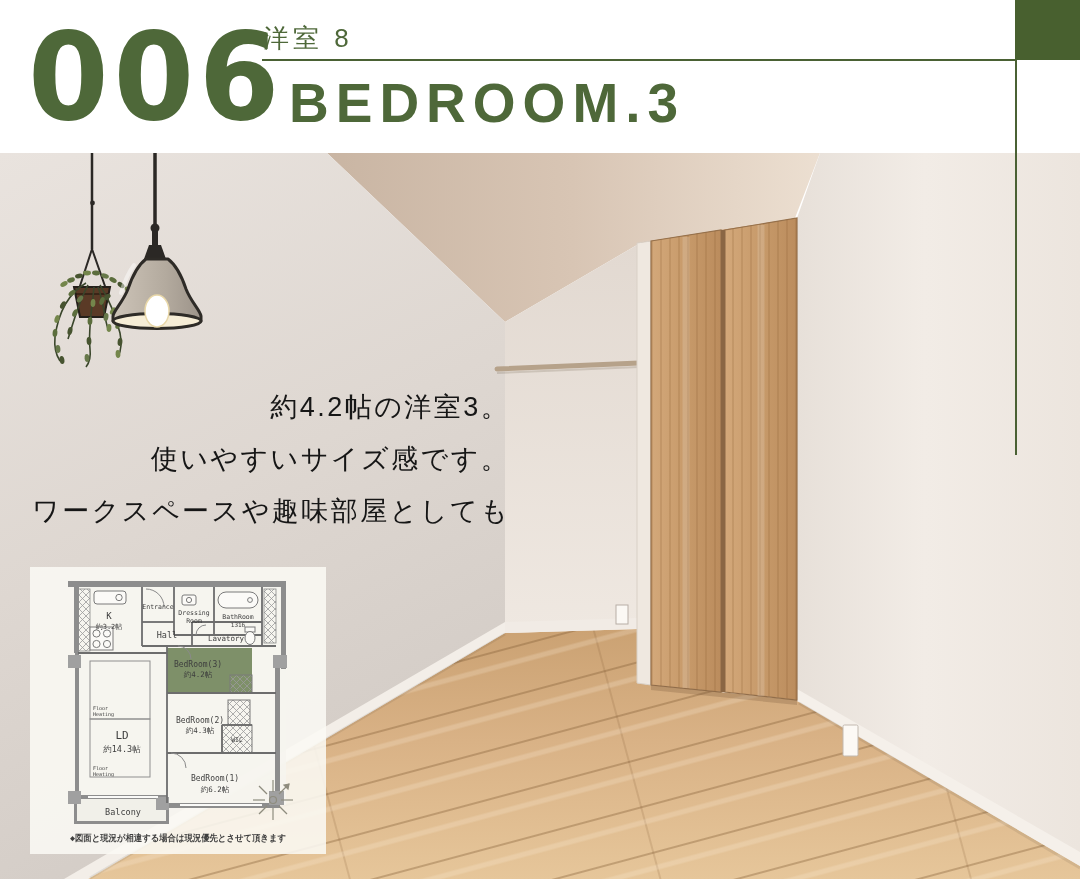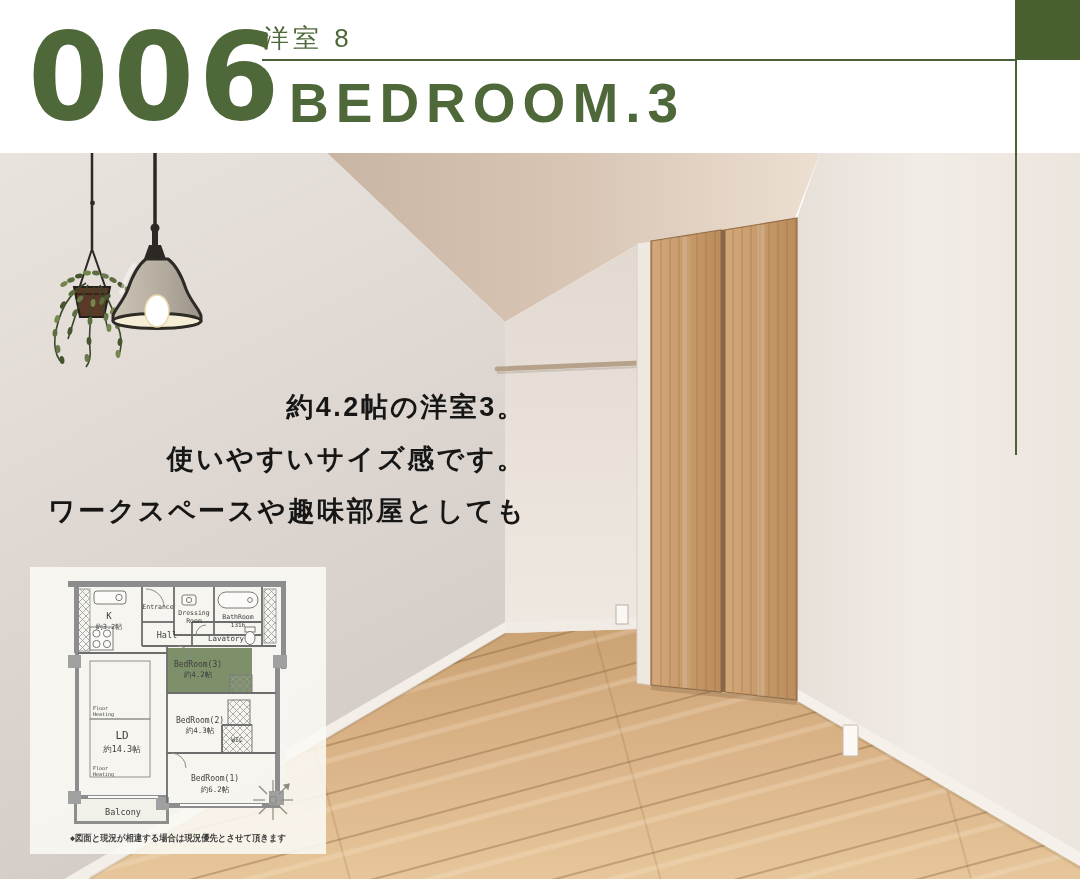--- a/index.html
+++ b/index.html
@@ -14,22 +14,22 @@
   .header-divider-line{position:absolute;left:262px;top:59px;width:753px;height:2px;background:#4a6134;}
   .room-title-en{position:absolute;left:257px;top:71px;font-size:55px;font-weight:bold;
     letter-spacing:7px;color:#4e6839;margin-left:32px;}
   .corner-accent-square{position:absolute;left:1015px;top:0;width:65px;height:60px;background:#48602f;}
   .vertical-accent-line{position:absolute;left:1015px;top:60px;width:2px;height:395px;background:#4a6134;z-index:6;}
 
   
   .bedroom-photo{position:absolute;left:0;top:153px;width:1080px;height:726px;}
   svg.scene{display:block;}
 
-  .description-text{position:absolute;left:48px;top:228px;z-index:3;
-    font-size:27px;line-height:52px;letter-spacing:2.5px;color:#161616;font-weight:700;}
+  .description-text{position:absolute;left:32px;top:228px;z-index:3;
+    font-size:27px;line-height:52px;letter-spacing:2.5px;color:#161616;font-weight:400;}
 
   
   .floorplan-card{position:absolute;left:30px;top:567px;width:296px;height:287px;
     background:rgba(251,249,244,.88);z-index:4;}
   .floorplan-card svg{display:block;}
   .fp-label{fill:#3e3e3e;font-family:"DejaVu Sans Mono","Liberation Mono",monospace;}
   .lf.a{fill:#5c6e3d}.lf.b{fill:#74864b}.lf.c{fill:#475430}.lf.d{fill:#67784a}
 </style>
 </head>
 <body>

